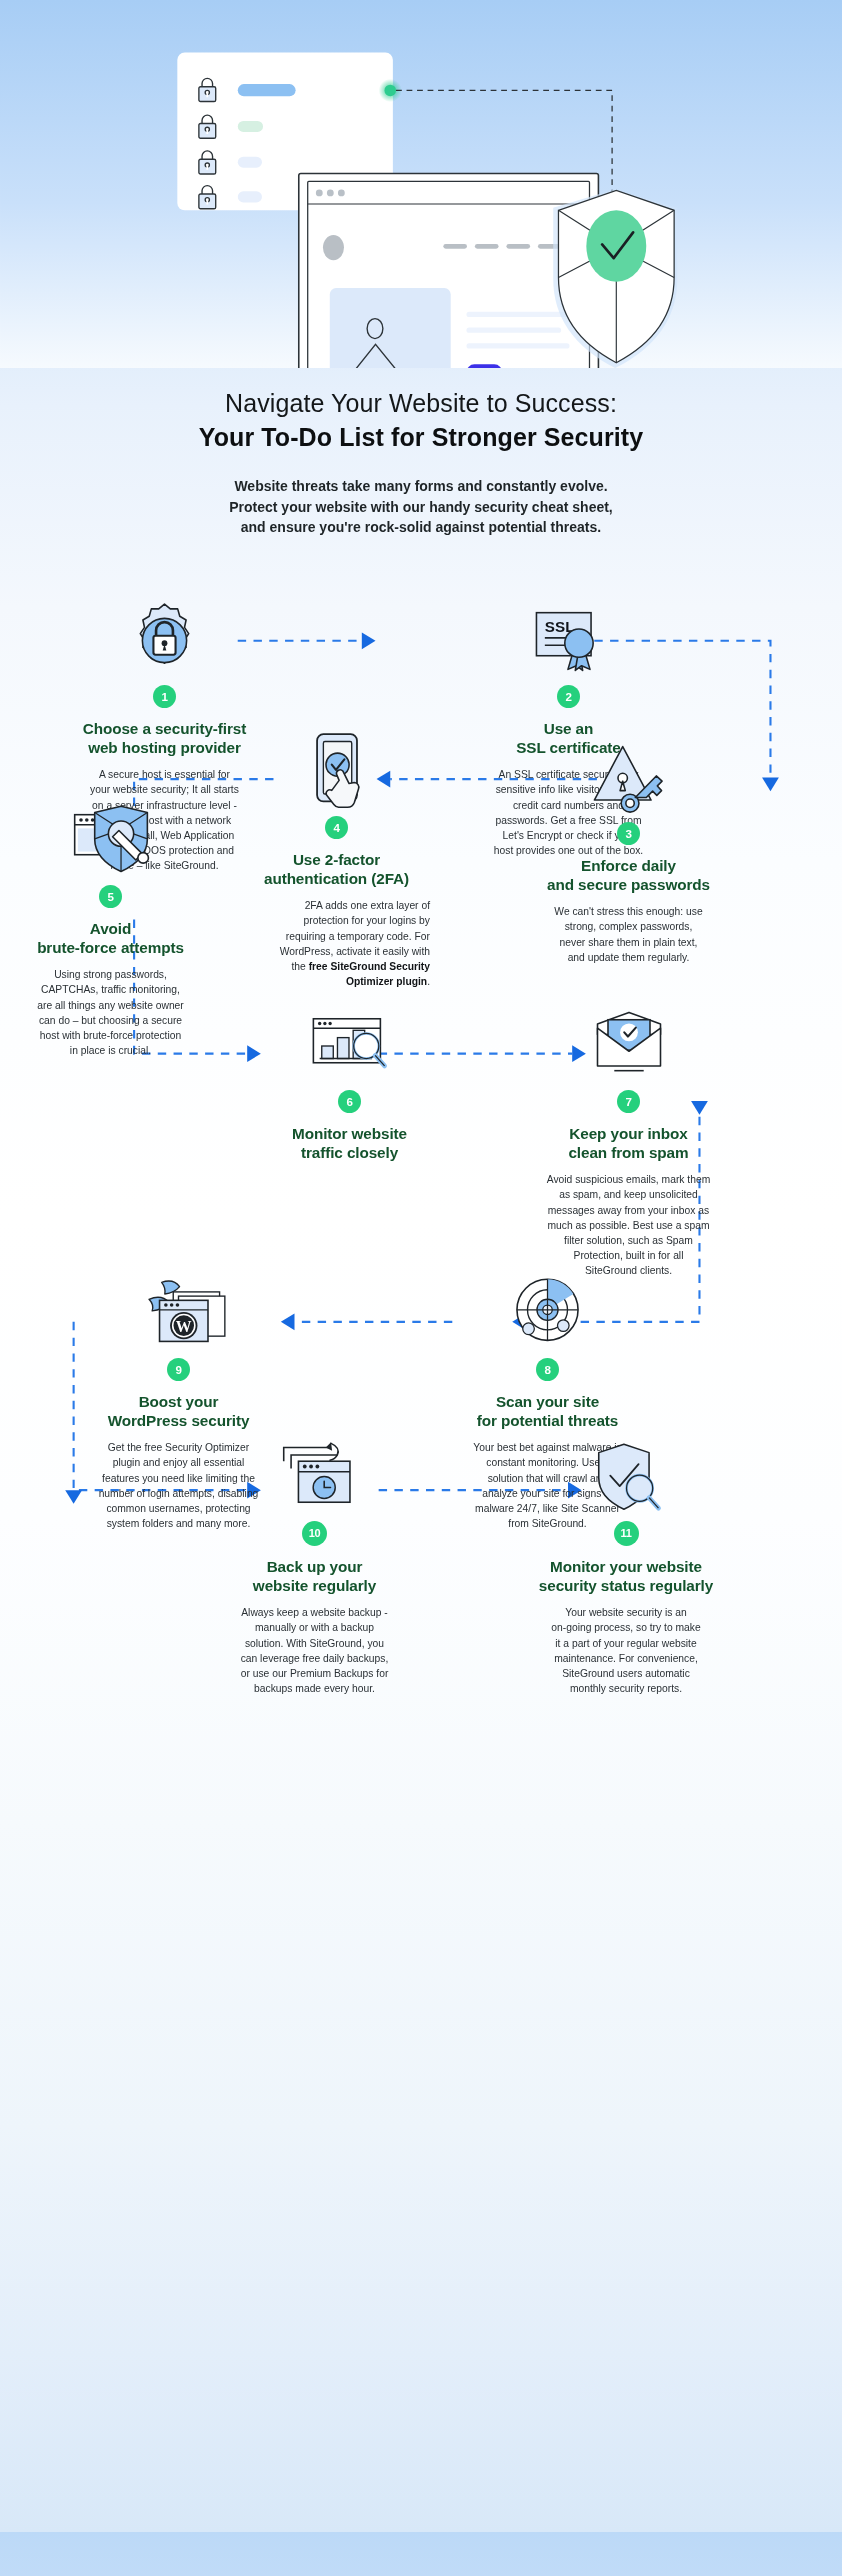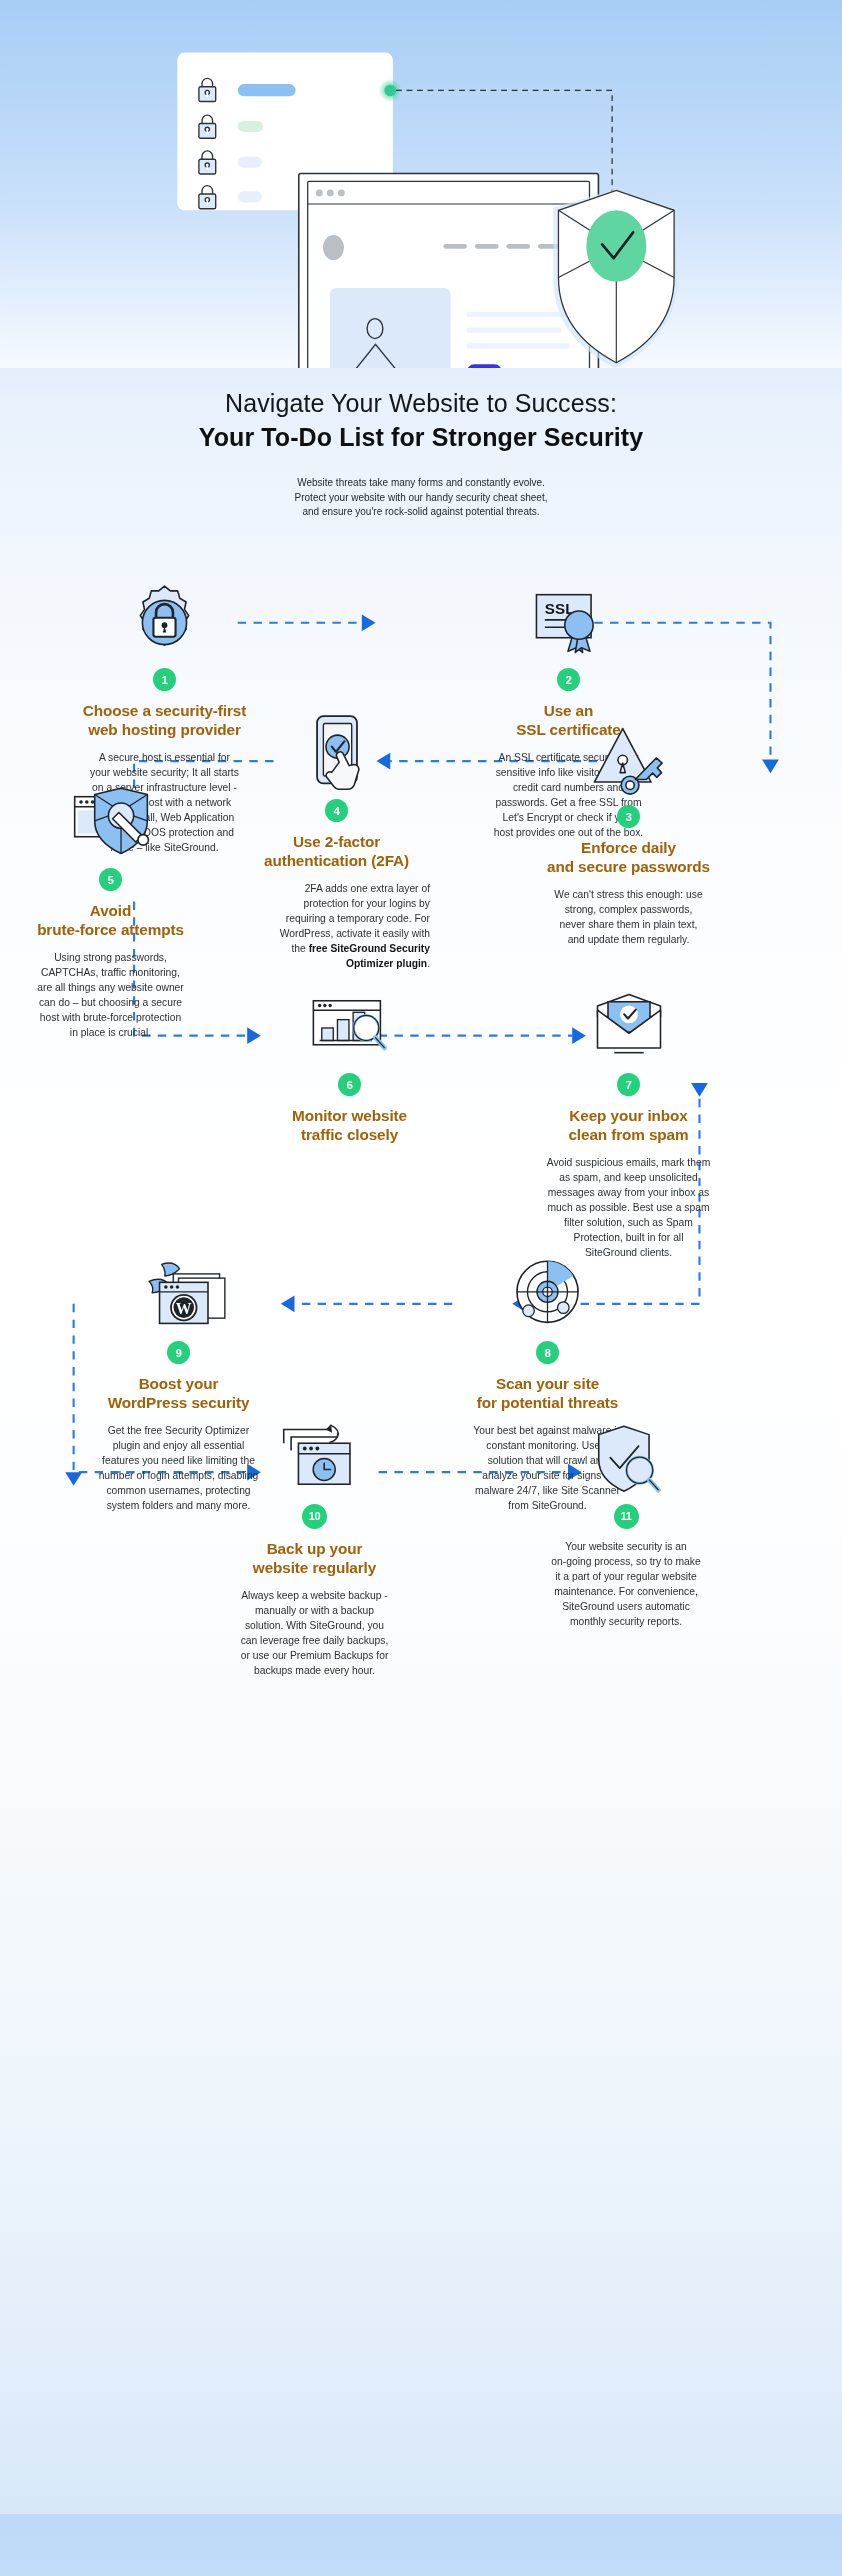--- a/index.html
+++ b/index.html
@@ -26,21 +26,21 @@
   .title-line1 {
     font-size: 25px; font-weight: 400; color: #141719; letter-spacing: 0.1px;
     line-height: 1.26;
   }
   .title-line2 {
     font-size: 25px; font-weight: 700; color: #0d0f11; letter-spacing: 0.1px;
     line-height: 1.26; margin-top: 2.1px;
   }
   .subtitle {
     margin: 23px auto 0; max-width: 526px;
-    font-size: 10px; line-height: 1.47; color: #1e2427; font-weight: 400;
+    font-size: 14px; line-height: 1.47; color: #1e2427; font-weight: 700;
   }
 
   
   .flow {
     position: relative;
     width: 842px;
     height: 1989px;
     margin-top: 5.3px;
   }
   .connectors { position:absolute; inset:0; width:842px; height:1989px; pointer-events:none; }
@@ -51,21 +51,21 @@
   }
   .badge {
     width: 23px; height: 23px; border-radius: 50%;
     background: #25d07d; color: #ffffff;
     font-size: 11.6px; font-weight: 700; line-height: 23px;
     margin: 5.3px auto 0; letter-spacing: -0.3px;
   }
   .badge.wide { width:25px; height:25px; line-height:25px; font-size:11px; }
   .step-title {
     margin-top: 11.6px;
-    font-size: 15.3px; font-weight: 700; color: #a16207; line-height: 1.22;
+    font-size: 15.3px; font-weight: 700; color: #14532d; line-height: 1.22;
     letter-spacing: -0.1px;
     white-space: pre-line;
   }
   .step-body {
     margin-top: 10px;
     font-size: 10.3px; line-height: 1.47; color: #2a3035; font-weight: 400;
     white-space: pre-line;
   }
   .step-body b { font-weight: 700; color:#101316; }
 
@@ -470,20 +470,22 @@
       <svg width="84" height="76" viewBox="0 0 160 145">
         <path d="M28 26 L76 10 L124 26 V74 Q124 112 76 134 Q28 112 28 74 Z" fill="#dce9fa" stroke="#1e2429" stroke-width="3" stroke-linejoin="round"></path>
         <path d="M50 70 l18 20 l36 -42" fill="none" stroke="#1e2429" stroke-width="3.4" stroke-linecap="round" stroke-linejoin="round"></path>
         <circle cx="106" cy="94" r="25" fill="#dce9fa" stroke="#8cc0f2" stroke-width="5"></circle>
         <circle cx="106" cy="94" r="25" fill="none" stroke="#1e2429" stroke-width="2.4"></circle>
         <path d="M124 112 l18 20" stroke="#8cc0f2" stroke-width="9" stroke-linecap="round"></path>
         <path d="M124 112 l18 20" stroke="#1e2429" stroke-width="2.4" fill="none"></path>
       </svg>
     </div>
     <div class="badge wide">11</div>
+    <div class="step-title">Monitor your website
+security status regularly</div>
     <div class="step-body" style="padding:0 38px;">Your website security is an
 on-going process, so try to make
 it a part of your regular website
 maintenance. For convenience,
 SiteGround users automatic
 monthly security reports.</div>
   </div>
 
 </div>
 

